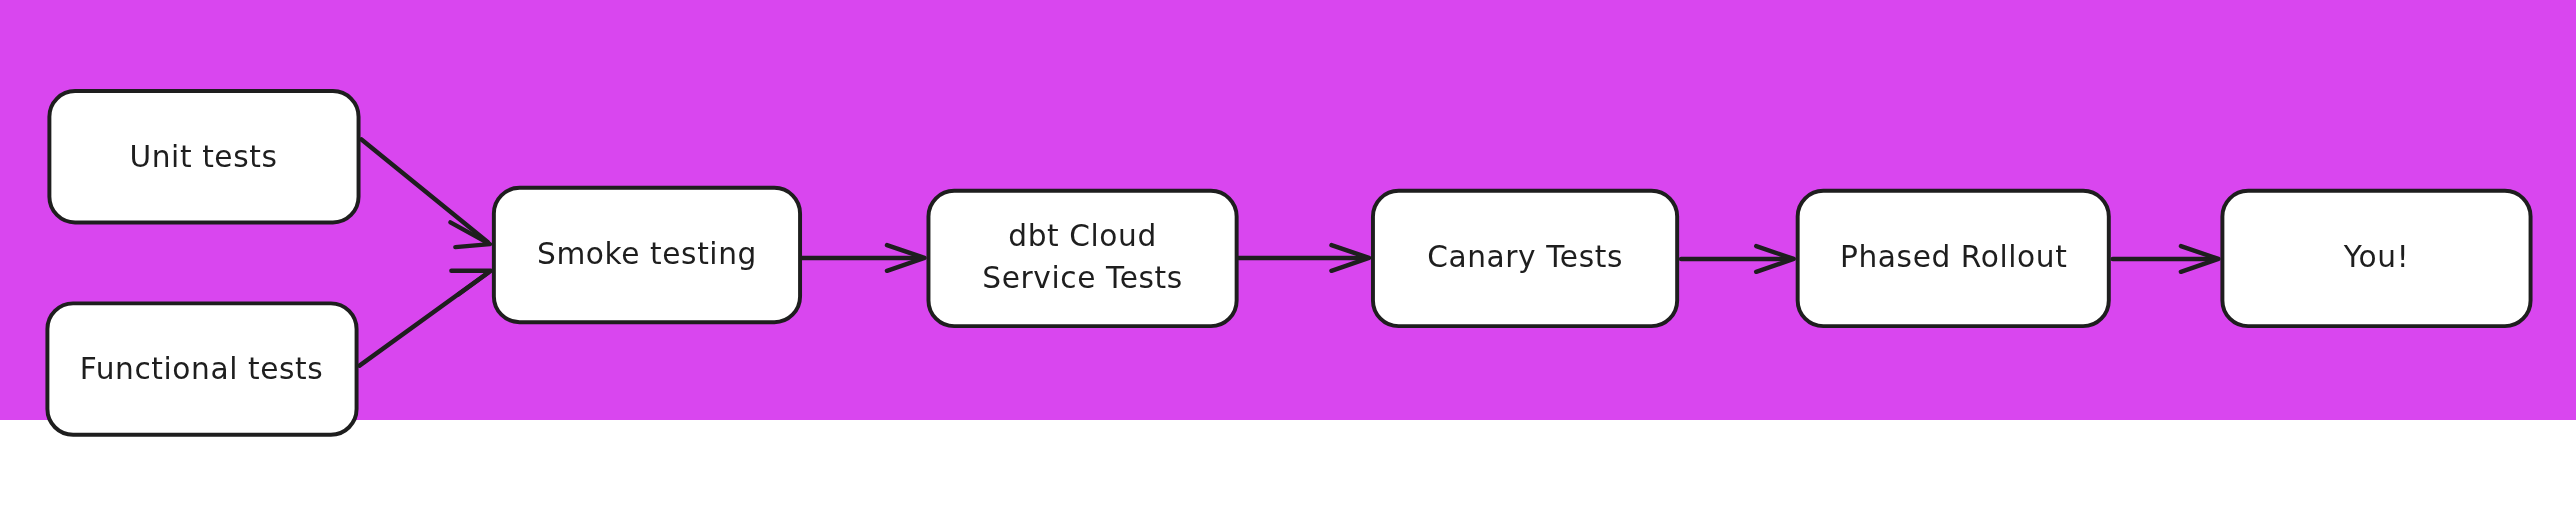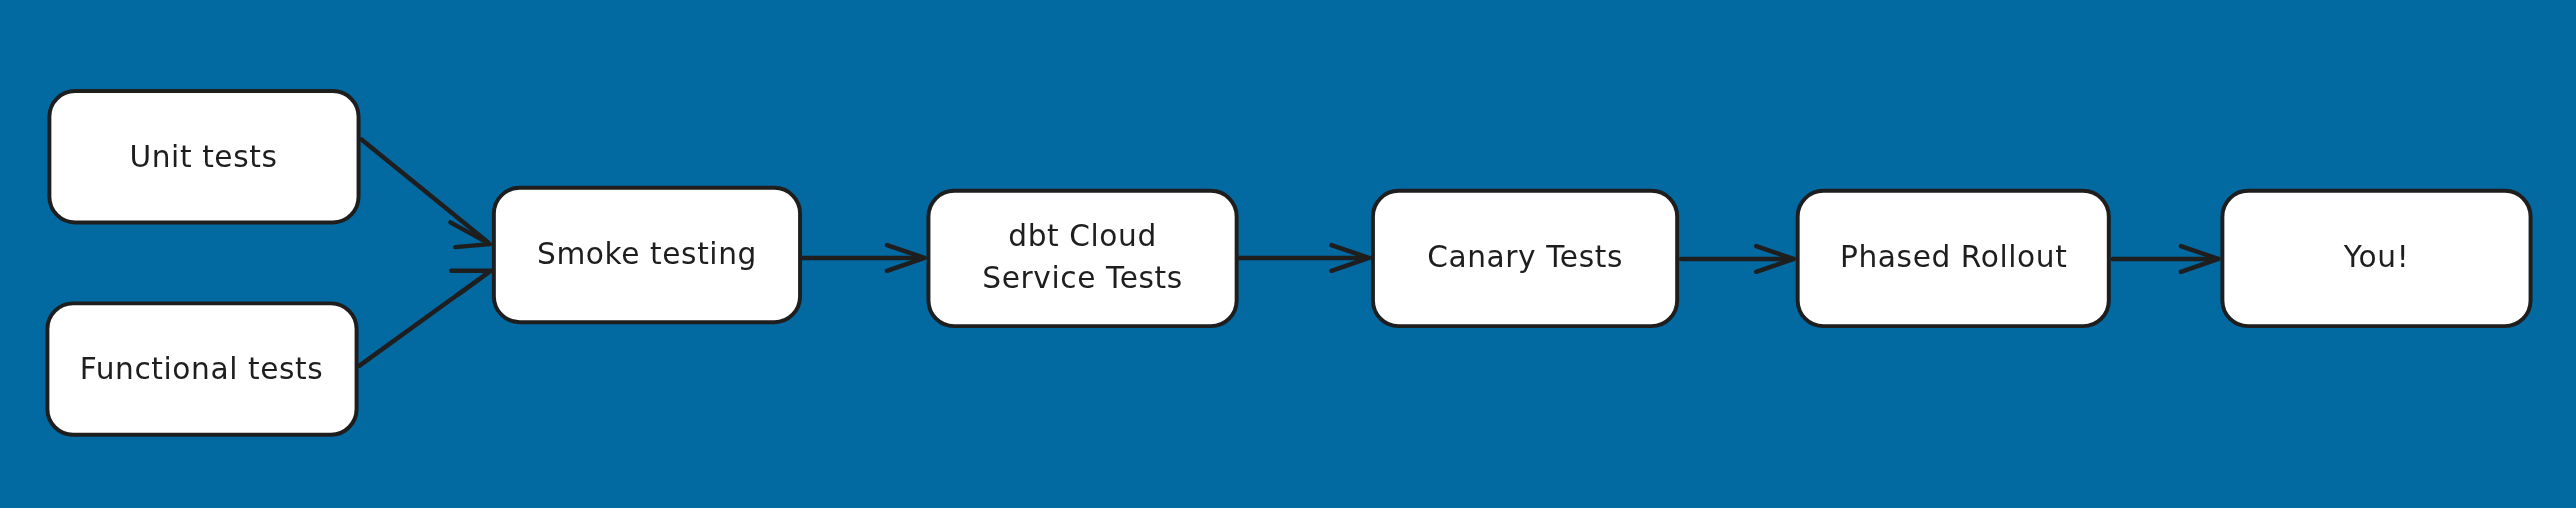--- a/index.html
+++ b/index.html
@@ -9,22 +9,22 @@
   }
   body {
     width: 2576px;
     height: 510px;
     font-family: "DejaVu Sans", sans-serif;
     overflow: hidden;
   }
   #diagram-root {
     position: relative;
     width: 2576px;
-    height: 508px;
-    background: #0369a1;
+    height: 420px;
+    background: #d946ef;
   }
   svg.diagram-canvas {
     position: absolute;
     top: 0;
     left: 0;
     width: 2576px;
     height: 510px;
     display: block;
   }
   .node-shape {

